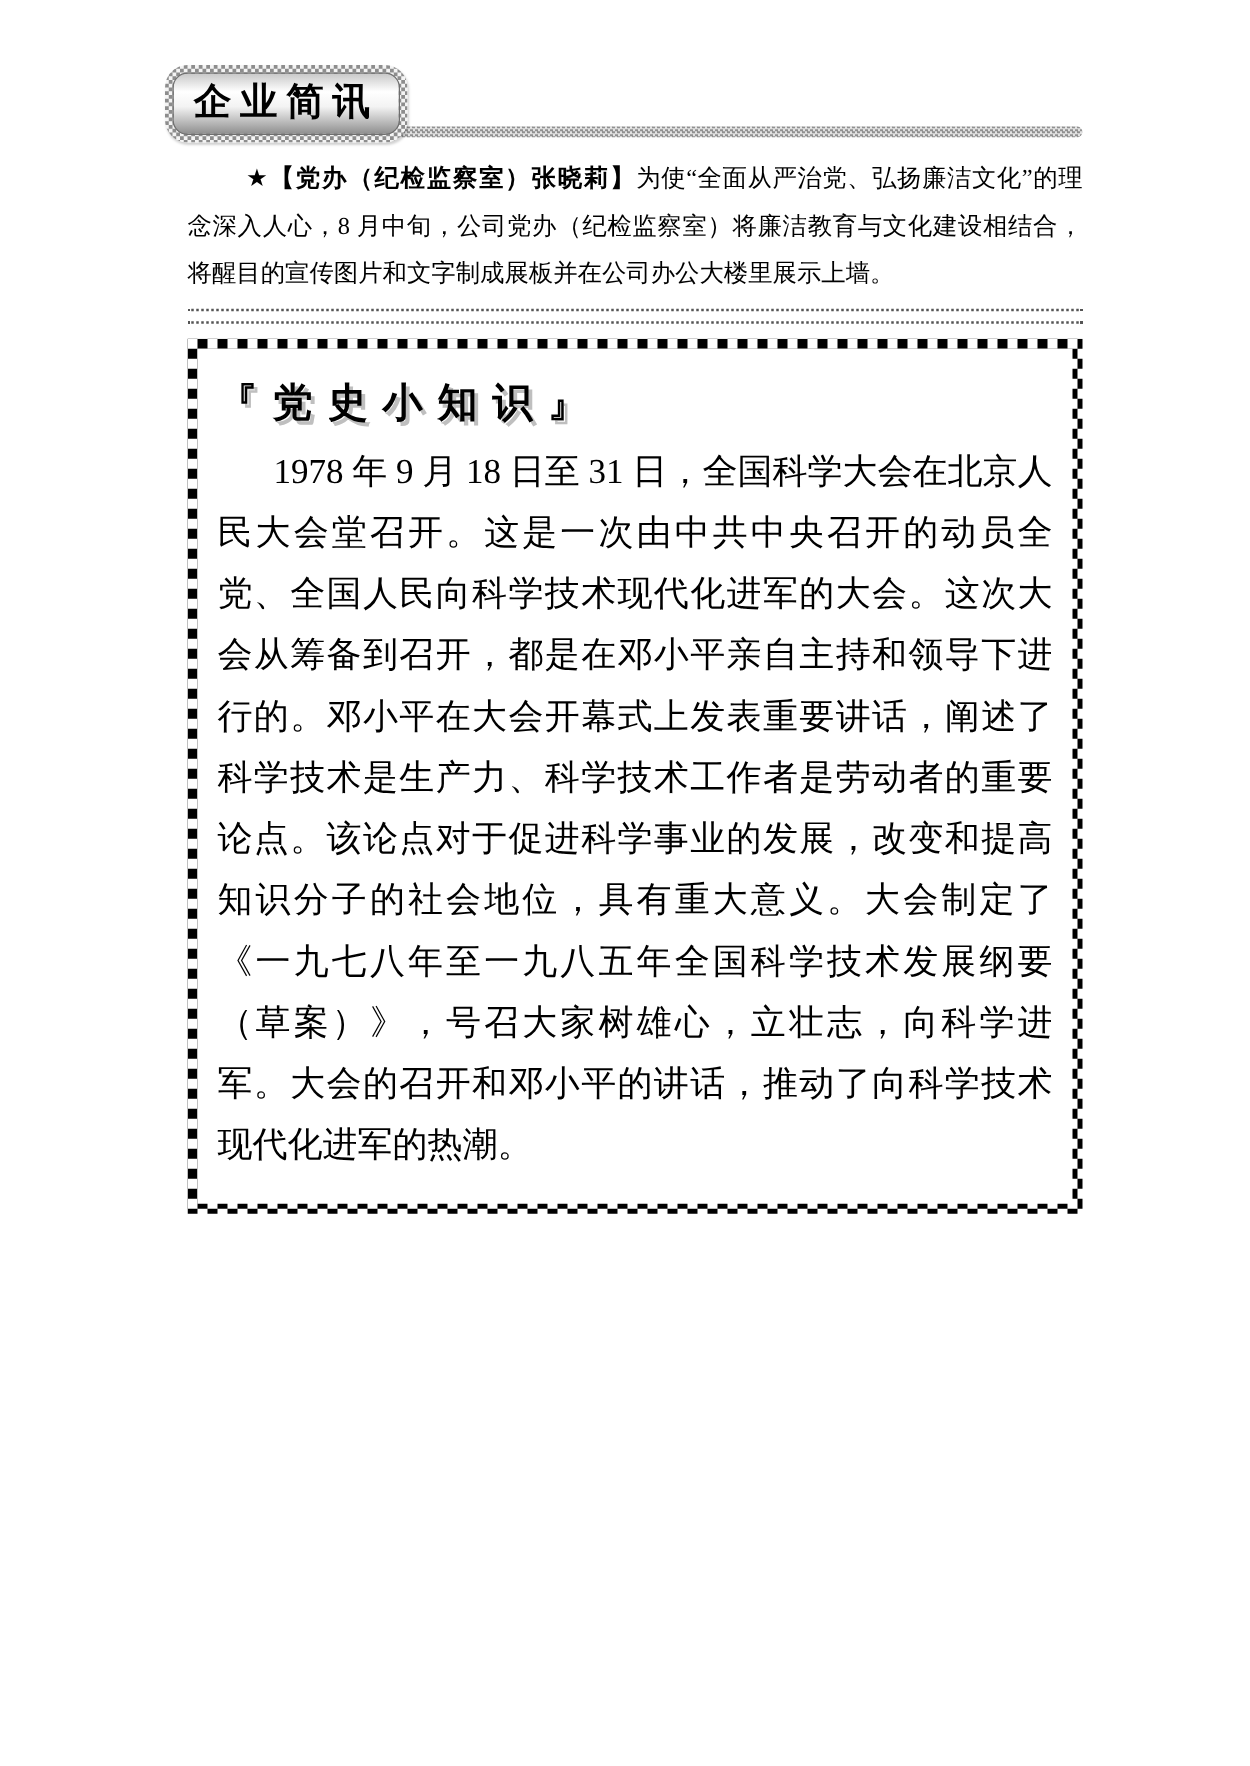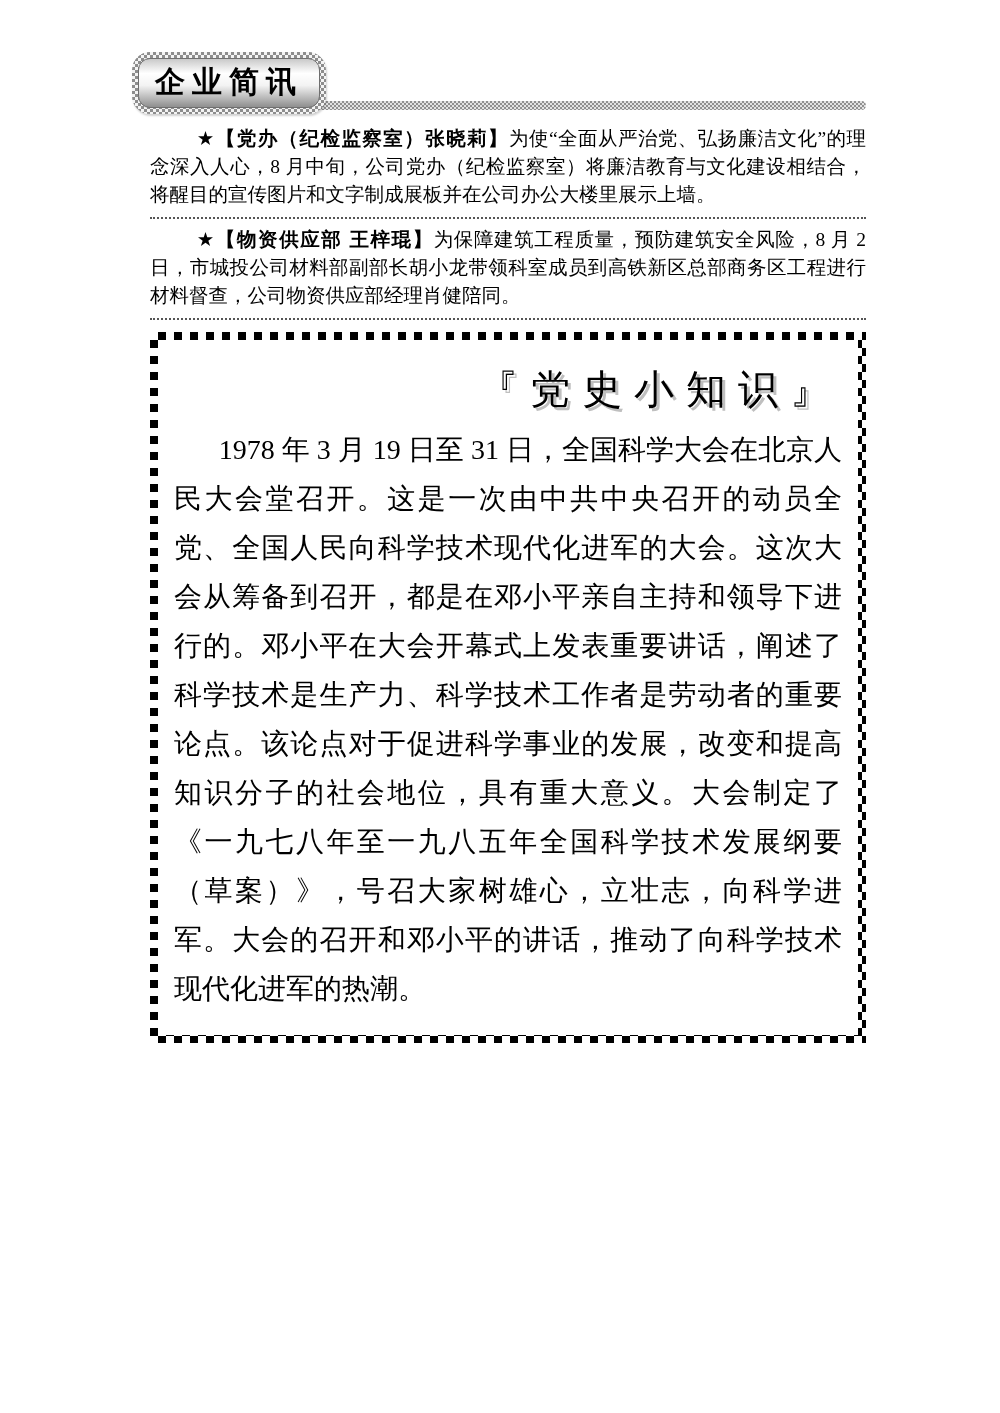--- a/index.html
+++ b/index.html
@@ -48,21 +48,21 @@
 
   
   .content{
     position:absolute;
     left:150px; top:124px;
     width:716px;
   }
   .news p{
     margin:0;
     font-size:19.5px;
-    line-height:28px;
+    line-height:38px;
     text-align:justify;
     text-indent:2.4em;
   }
   .head{
     font-family:"Liberation Sans","DejaVu Sans",sans-serif;
     font-weight:bold;
     letter-spacing:1px;
   }
   .sep{
     border:none;
@@ -77,23 +77,23 @@
     background:repeating-conic-gradient(#000 0% 25%,#fff 0% 50%);
     background-size:16px 16px;
     padding:8px;
   }
   .kbox-inner{
     background:#ffffff;
     padding:8px 16px 22px;
   }
   .kbox-title{
     margin:14px 0 8px;
-    text-align:right;
-    font-size:40px;
-    font-weight:normal;
+    text-align:left;
+    font-size:32px;
+    font-weight:bold;
     letter-spacing:12px;
     text-shadow:3px 3px 0 #bfbfbf;
     white-space:nowrap;
   }
   .kbox-body{
     margin:0;
     font-size:28px;
     line-height:49px;
     text-align:justify;
     text-indent:1.6em;
@@ -111,27 +111,26 @@
 
   <div class="content">
 
     <section class="news">
       <p><span class="head">★【党办（纪检监察室）张晓莉】</span><span>为使“全面从严治党、弘扬廉洁文化”的理念深入人心，8 月中旬，公司党办（纪检监察室）将廉洁教育与文化建设相结合，将醒目的宣传图片和文字制成展板并在公司办公大楼里展示上墙。</span></p>
     </section>
 
     <hr class="sep">
 
     <section class="news">
-      <p><span class="head">★【物资供应部 王梓琨】</span><span>为保障建筑工程质量，预防建筑安全风险，8 月 2 日，市城投公司材料部副部长胡小龙带领科室成员到高铁新区总部商务区工程进行材料督查，公司物资供应部经理肖健陪同。</span></p>
     </section>
 
     <hr class="sep">
 
 
     <div class="kbox">
       <div class="kbox-inner">
         <h2 class="kbox-title">『党史小知识』</h2>
-        <p class="kbox-body">1978 年 3 月 19 日至 31 日，全国科学大会在北京人民大会堂召开。这是一次由中共中央召开的动员全党、全国人民向科学技术现代化进军的大会。这次大会从筹备到召开，都是在邓小平亲自主持和领导下进行的。邓小平在大会开幕式上发表重要讲话，阐述了科学技术是生产力、科学技术工作者是劳动者的重要论点。该论点对于促进科学事业的发展，改变和提高知识分子的社会地位，具有重大意义。大会制定了《一九七八年至一九八五年全国科学技术发展纲要（草案）》，号召大家树雄心，立壮志，向科学进军。大会的召开和邓小平的讲话，推动了向科学技术现代化进军的热潮。</p>
+        <p class="kbox-body">1978 年 9 月 18 日至 31 日，全国科学大会在北京人民大会堂召开。这是一次由中共中央召开的动员全党、全国人民向科学技术现代化进军的大会。这次大会从筹备到召开，都是在邓小平亲自主持和领导下进行的。邓小平在大会开幕式上发表重要讲话，阐述了科学技术是生产力、科学技术工作者是劳动者的重要论点。该论点对于促进科学事业的发展，改变和提高知识分子的社会地位，具有重大意义。大会制定了《一九七八年至一九八五年全国科学技术发展纲要（草案）》，号召大家树雄心，立壮志，向科学进军。大会的召开和邓小平的讲话，推动了向科学技术现代化进军的热潮。</p>
       </div>
     </div>
 
   </div>
 </div>
 
 </body></html>

